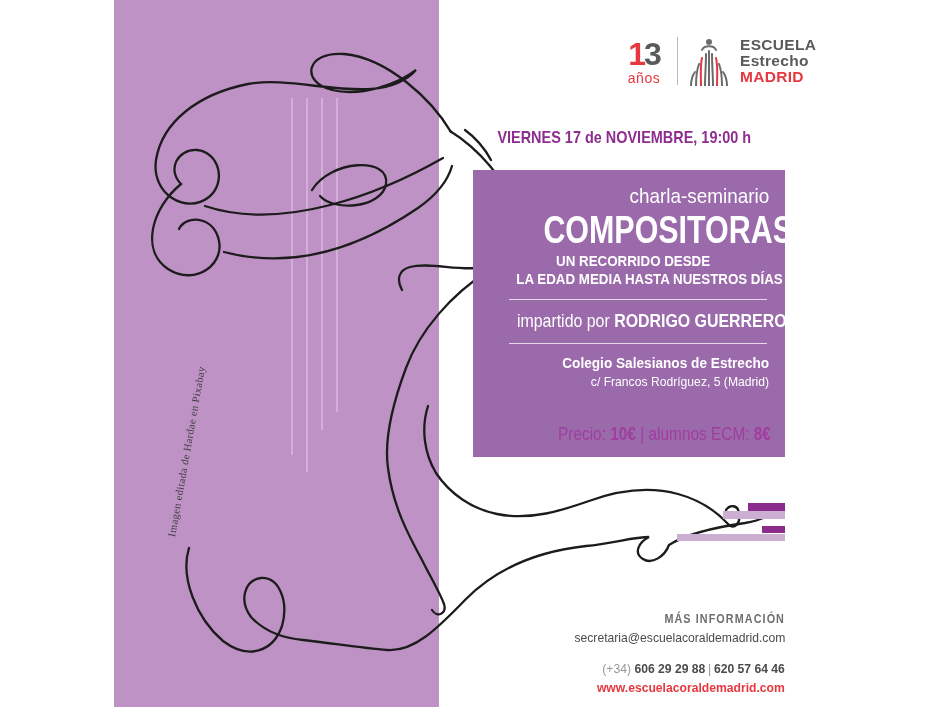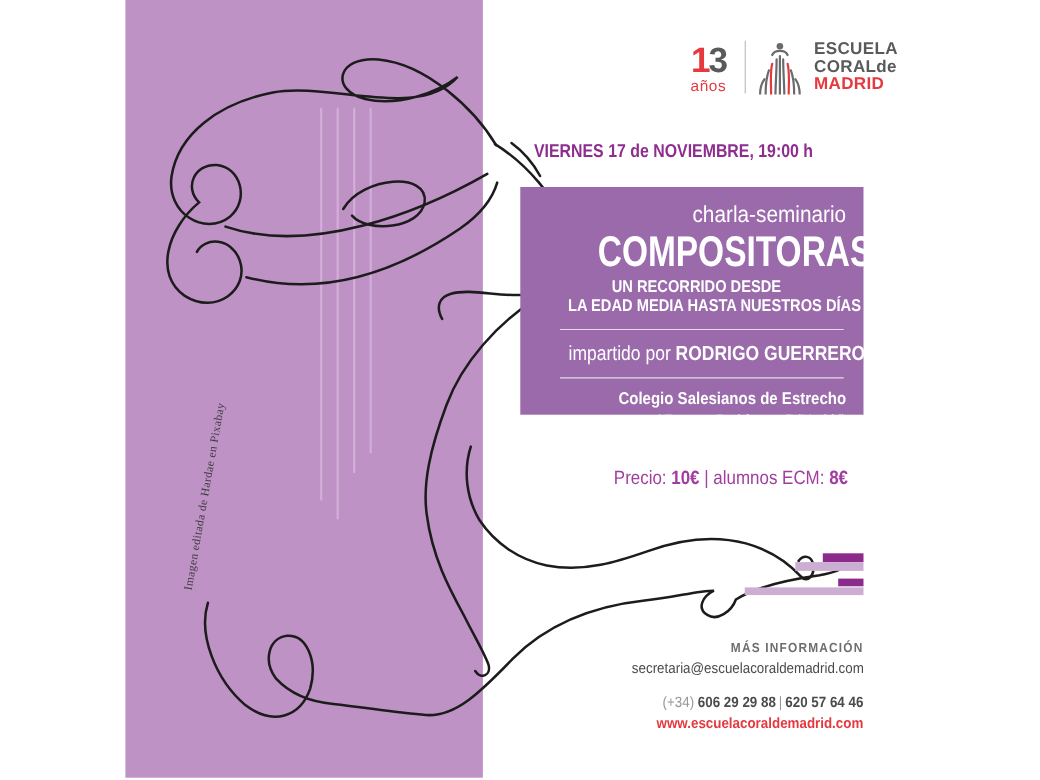--- a/index.html
+++ b/index.html
@@ -27,25 +27,25 @@
   .logo-num .d2{color:var(--c-brand_gray,#595a5c);}
   .logo-anos{font-size:14px;line-height:15px;color:var(--c-brand_red,#e5383f);letter-spacing:.5px;}
   .logo-div{width:1px;height:48px;background:#b8b9bb;}
   .logo-name{font-size:15.5px;line-height:16px;font-weight:700;
     color:var(--c-brand_gray,#595a5c);letter-spacing:.3px;}
   .logo-name .madrid{color:var(--c-brand_red,#e5383f);font-weight:800;}
   .choir{display:block;}
   .choir .g{stroke:#6a6b6d;fill:none;stroke-width:2;stroke-linecap:round;}
   .choir .r{stroke:var(--c-brand_red,#e5383f);fill:none;stroke-width:2;stroke-linecap:round;}
   
-  .date{position:absolute;left:463px;top:128px;width:322px;text-align:left;
+  .date{position:absolute;left:463px;top:128px;width:322px;text-align:center;
     color:var(--c-magenta,#8e2d90);font-weight:700;font-size:17px;white-space:nowrap;}
   .date .cnd{display:inline-block;transform:scaleX(.85);transform-origin:50% 50%;}
   
-  .box{position:absolute;left:473px;top:170px;width:312px;height:207px;
+  .box{position:absolute;left:473px;top:170px;width:312px;height:287px;
     background:var(--c-box_purple,#9a6aab);color:#fff;text-align:right;
     box-sizing:border-box;padding:14px 16px 0 0;}
   .box .line{white-space:nowrap;}
   .box .cnd{display:inline-block;transform-origin:100% 50%;}
   .kind{font-size:21px;font-weight:400;margin-bottom:2px;}
   .kind .cnd{transform:scaleX(.9);}
   .title{margin:0 0 2px 0;font-size:39px;line-height:40px;font-weight:700;letter-spacing:0;}
   .title .cnd{transform:scaleX(.78);}
   .sub{font-size:15.5px;line-height:18px;font-weight:700;text-align:center;}
   .sub .cnd{transform:scaleX(.86);}
@@ -63,21 +63,21 @@
     font-size:17.5px;white-space:nowrap;}
   .price .cnd{display:inline-block;transform:scaleX(.88);transform-origin:100% 50%;}
   .price strong{font-weight:700;}
   
   .bar{position:absolute;}
   .bar.b1{left:748px;top:503px;width:37px;height:8px;background:var(--c-bar_dark,#8b2b8c);}
   .bar.b2{left:723px;top:511px;width:62px;height:8px;background:var(--c-bar_light,#ccaed3);}
   .bar.b3{left:762px;top:526px;width:23px;height:7px;background:var(--c-bar_dark,#8b2b8c);}
   .bar.b4{left:677px;top:534px;width:108px;height:7px;background:var(--c-bar_light,#ccaed3);}
   
-  .contact{position:absolute;right:160px;top:582px;text-align:right;white-space:nowrap;}
+  .contact{position:absolute;right:160px;top:612px;text-align:right;white-space:nowrap;}
   .contact .cnd{display:inline-block;transform:scaleX(.9);transform-origin:100% 50%;}
   .more{font-size:12px;letter-spacing:1.2px;color:var(--c-text_gray,#6d6e70);
     font-weight:700;margin-bottom:4px;}
   .email{font-size:13.5px;color:var(--c-text_dark,#4b4b4d);margin-bottom:16px;text-align:right;}
   .phones{font-size:13.5px;color:var(--c-text_dark,#4b4b4d);font-weight:700;margin-bottom:4px;}
   .phones .pp{color:var(--c-phone_light,#97989b);font-weight:400;}
   .phones .sep{color:var(--c-phone_light,#97989b);font-weight:400;padding:0 3px;}
   .web{font-size:13.5px;color:var(--c-brand_red,#e5383f);font-weight:700;}
 </style>
 </head>
@@ -123,21 +123,21 @@
       <path class="g" d="M22,50 L22,15"></path>
       <path class="g" d="M26,50 C26,40 25,30 25,18"></path>
       <path class="r" d="M30,50 C30,40 31,30 29,22"></path>
       <path class="g" d="M35,50 C35,42 35,36 32,28"></path>
       <path class="g" d="M40,50 C40,44 39,40 36,36"></path>
       <circle cx="22" cy="6" r="3" fill="#6a6b6d"></circle>
       <path class="g" d="M15,14 C17,9 27,9 29,14"></path>
     </svg>
     <div class="logo-name">
       <div>ESCUELA</div>
-      <div>CORALde</div>
+      <div>Estrecho</div>
       <div class="madrid">MADRID</div>
     </div>
   </header>
 
   <div class="date"><span class="cnd">VIERNES 17 de NOVIEMBRE, 19:00 h</span></div>
 
   <section class="box">
     <div class="kind line"><span class="cnd">charla-seminario</span></div>
     <h1 class="title line"><span class="cnd">COMPOSITORAS</span></h1>
     <div class="sub line"><span class="cnd">UN RECORRIDO DESDE</span></div>

